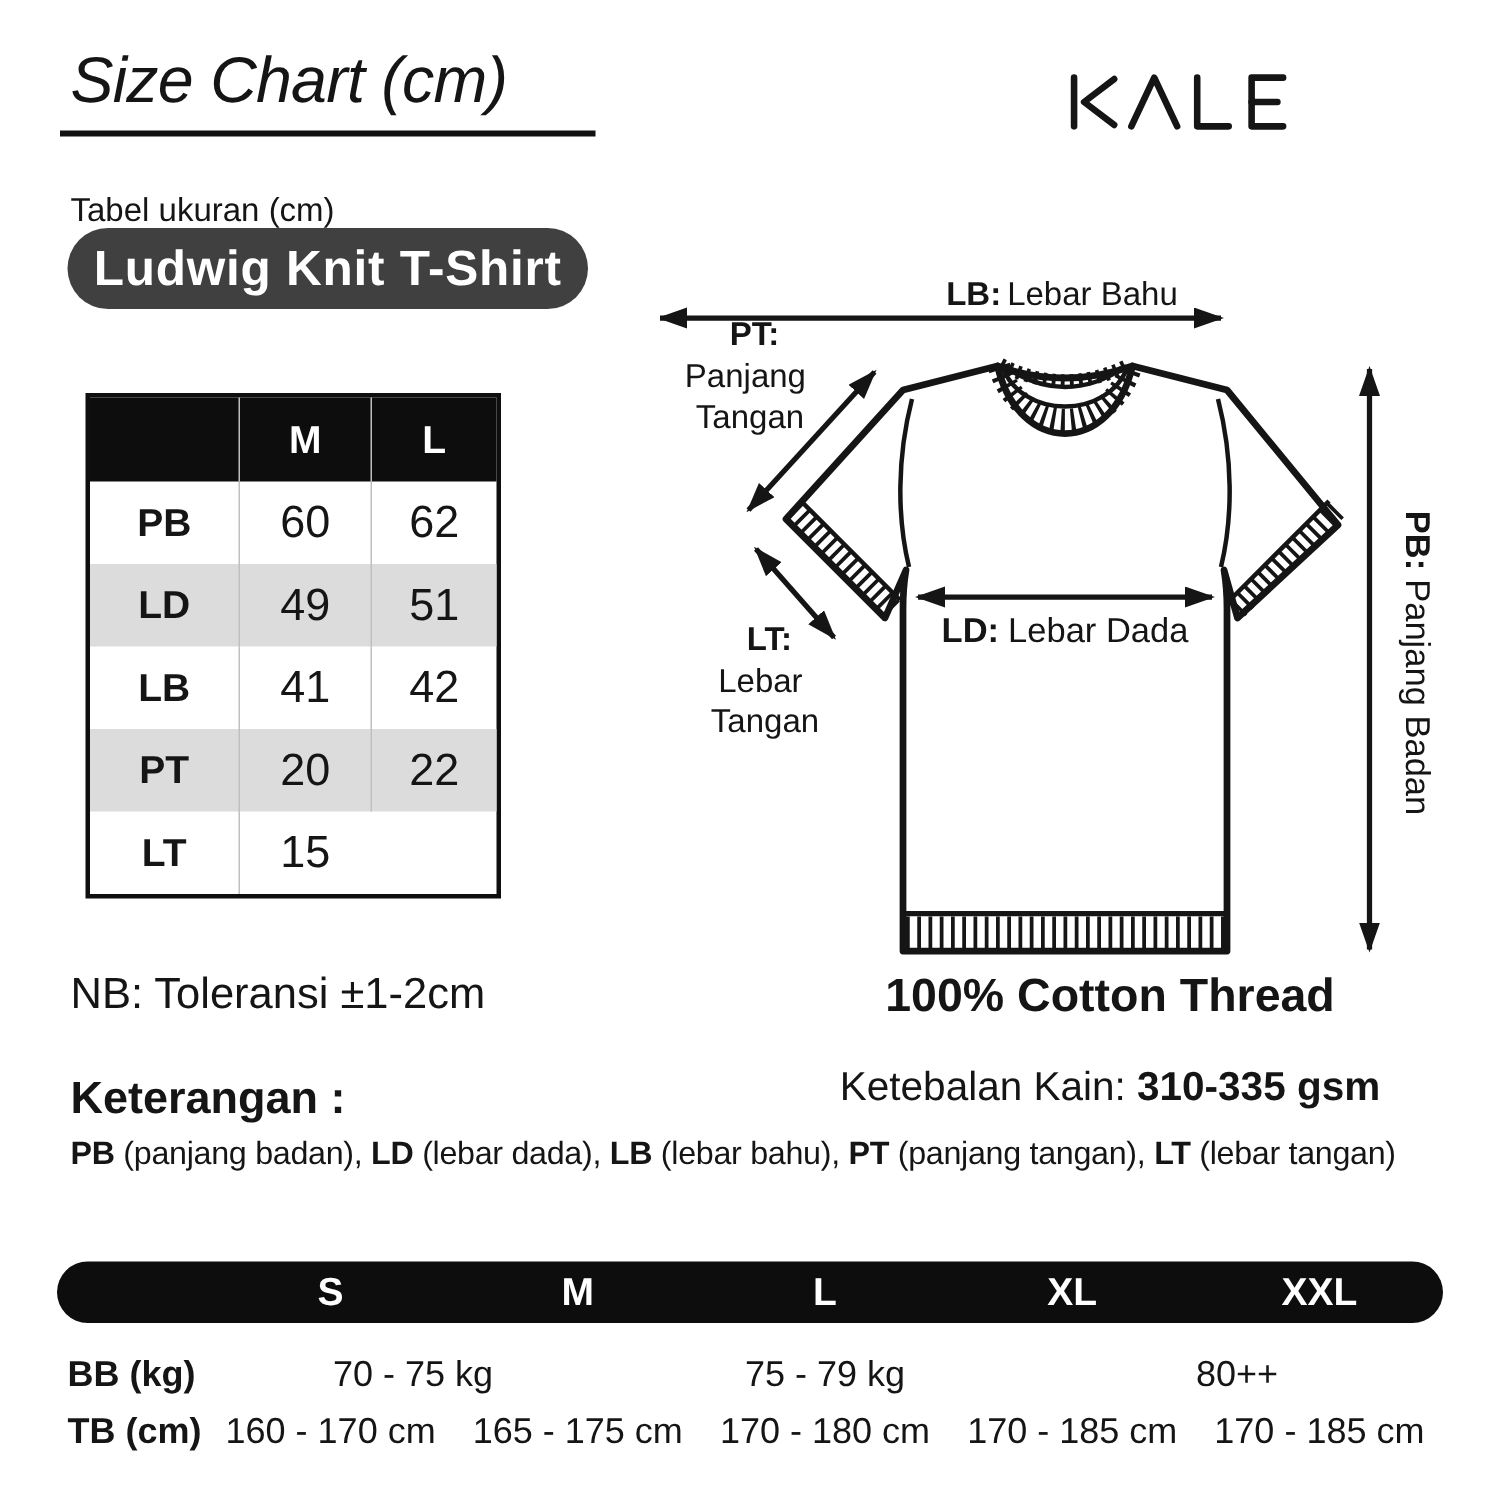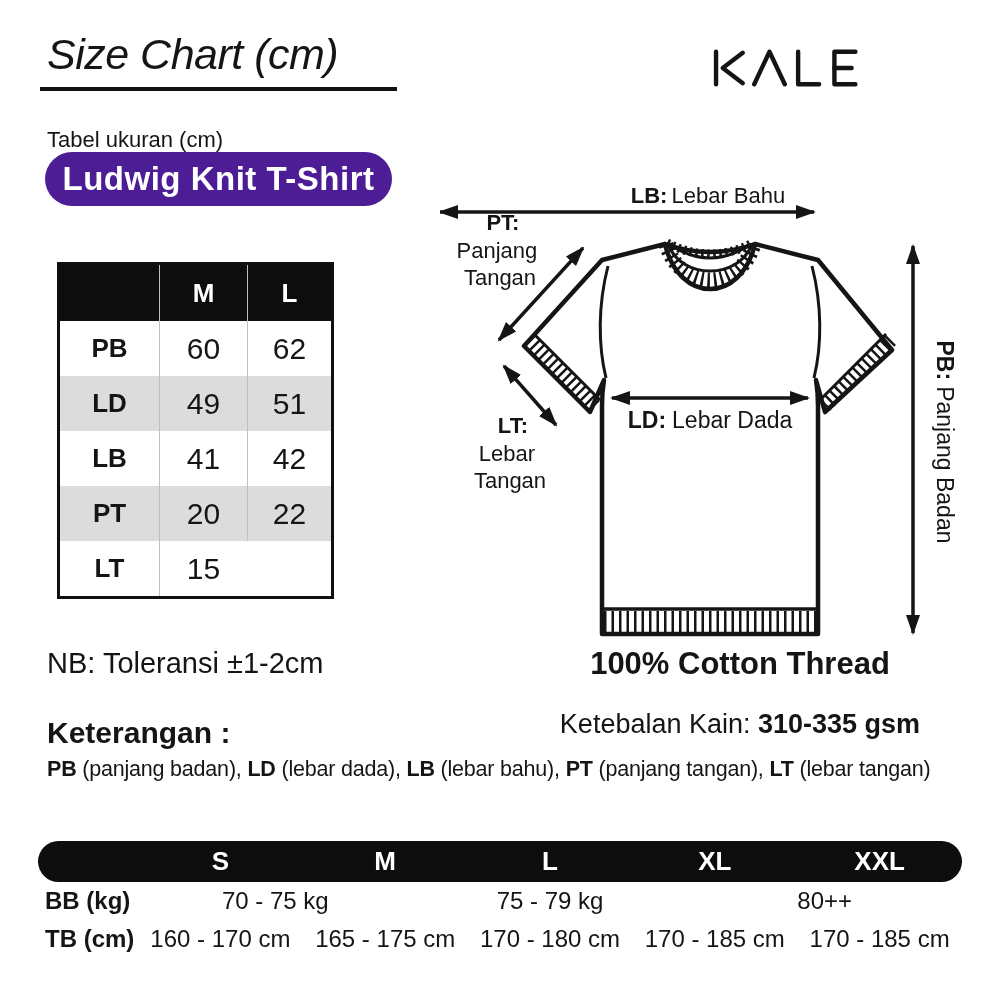--- a/index.html
+++ b/index.html
@@ -40,21 +40,21 @@
   .cotton { font-size:31px; font-weight:bold; }
   .fabric { margin-top:27px; font-size:27px; }
   .keterangan { left:47px; top:716px; font-size:30px; font-weight:bold; }
   .legend { left:47px; top:757px; width:950px; font-size:21.5px; white-space:nowrap; letter-spacing:-0.2px; }
 
   
   .fit { left:38px; top:841px; width:924px; }
   .fit-head { height:41px; background:#0d0d0d; border-radius:21px; display:flex;
     align-items:center; color:#fff; font-weight:bold; font-size:26px; }
   .fit-row { display:flex; align-items:center; height:38px; font-size:24px; }
-  .fit-row.first { }
+  .fit-row.first { margin-top:16px; }
   .fit-lbl { width:100px; padding-left:7px; font-weight:bold; }
   .fit-cell { flex:1; text-align:center; }
 </style>
 </head>
 <body>
 
 <div id="canvas">
 
   <div class="abs title">Size Chart (cm)</div>
   <div class="abs title-underline"></div>
@@ -66,21 +66,21 @@
         <path d="M6,5 L6,39"></path>
         <path d="M34,6 L13,22 L34,38"></path>
         <path d="M46,39 L62,5 L78,39"></path>
         <path d="M92,5 L92,39 L114,39"></path>
         <path d="M152,5 L130,5 L130,39 L152,39"></path>
         <path d="M130,22 L148,22"></path>
       </g>
     </svg>
   </div>
 
-  <div class="abs pill" style="background:#4c1d95;" aria-label="Ludwig Knit T-Shirt">
+  <div class="abs pill" style="background:#404040;" aria-label="Ludwig Knit T-Shirt">
     <span>Ludwig Knit T-Shirt</span>
   </div>
 
   <div class="abs size-table">
     <div class="st-row head">
       <div class="st-cell"></div>
       <div class="st-cell sep">M</div>
       <div class="st-cell sep">L</div>
     </div>
     <div class="st-row">

